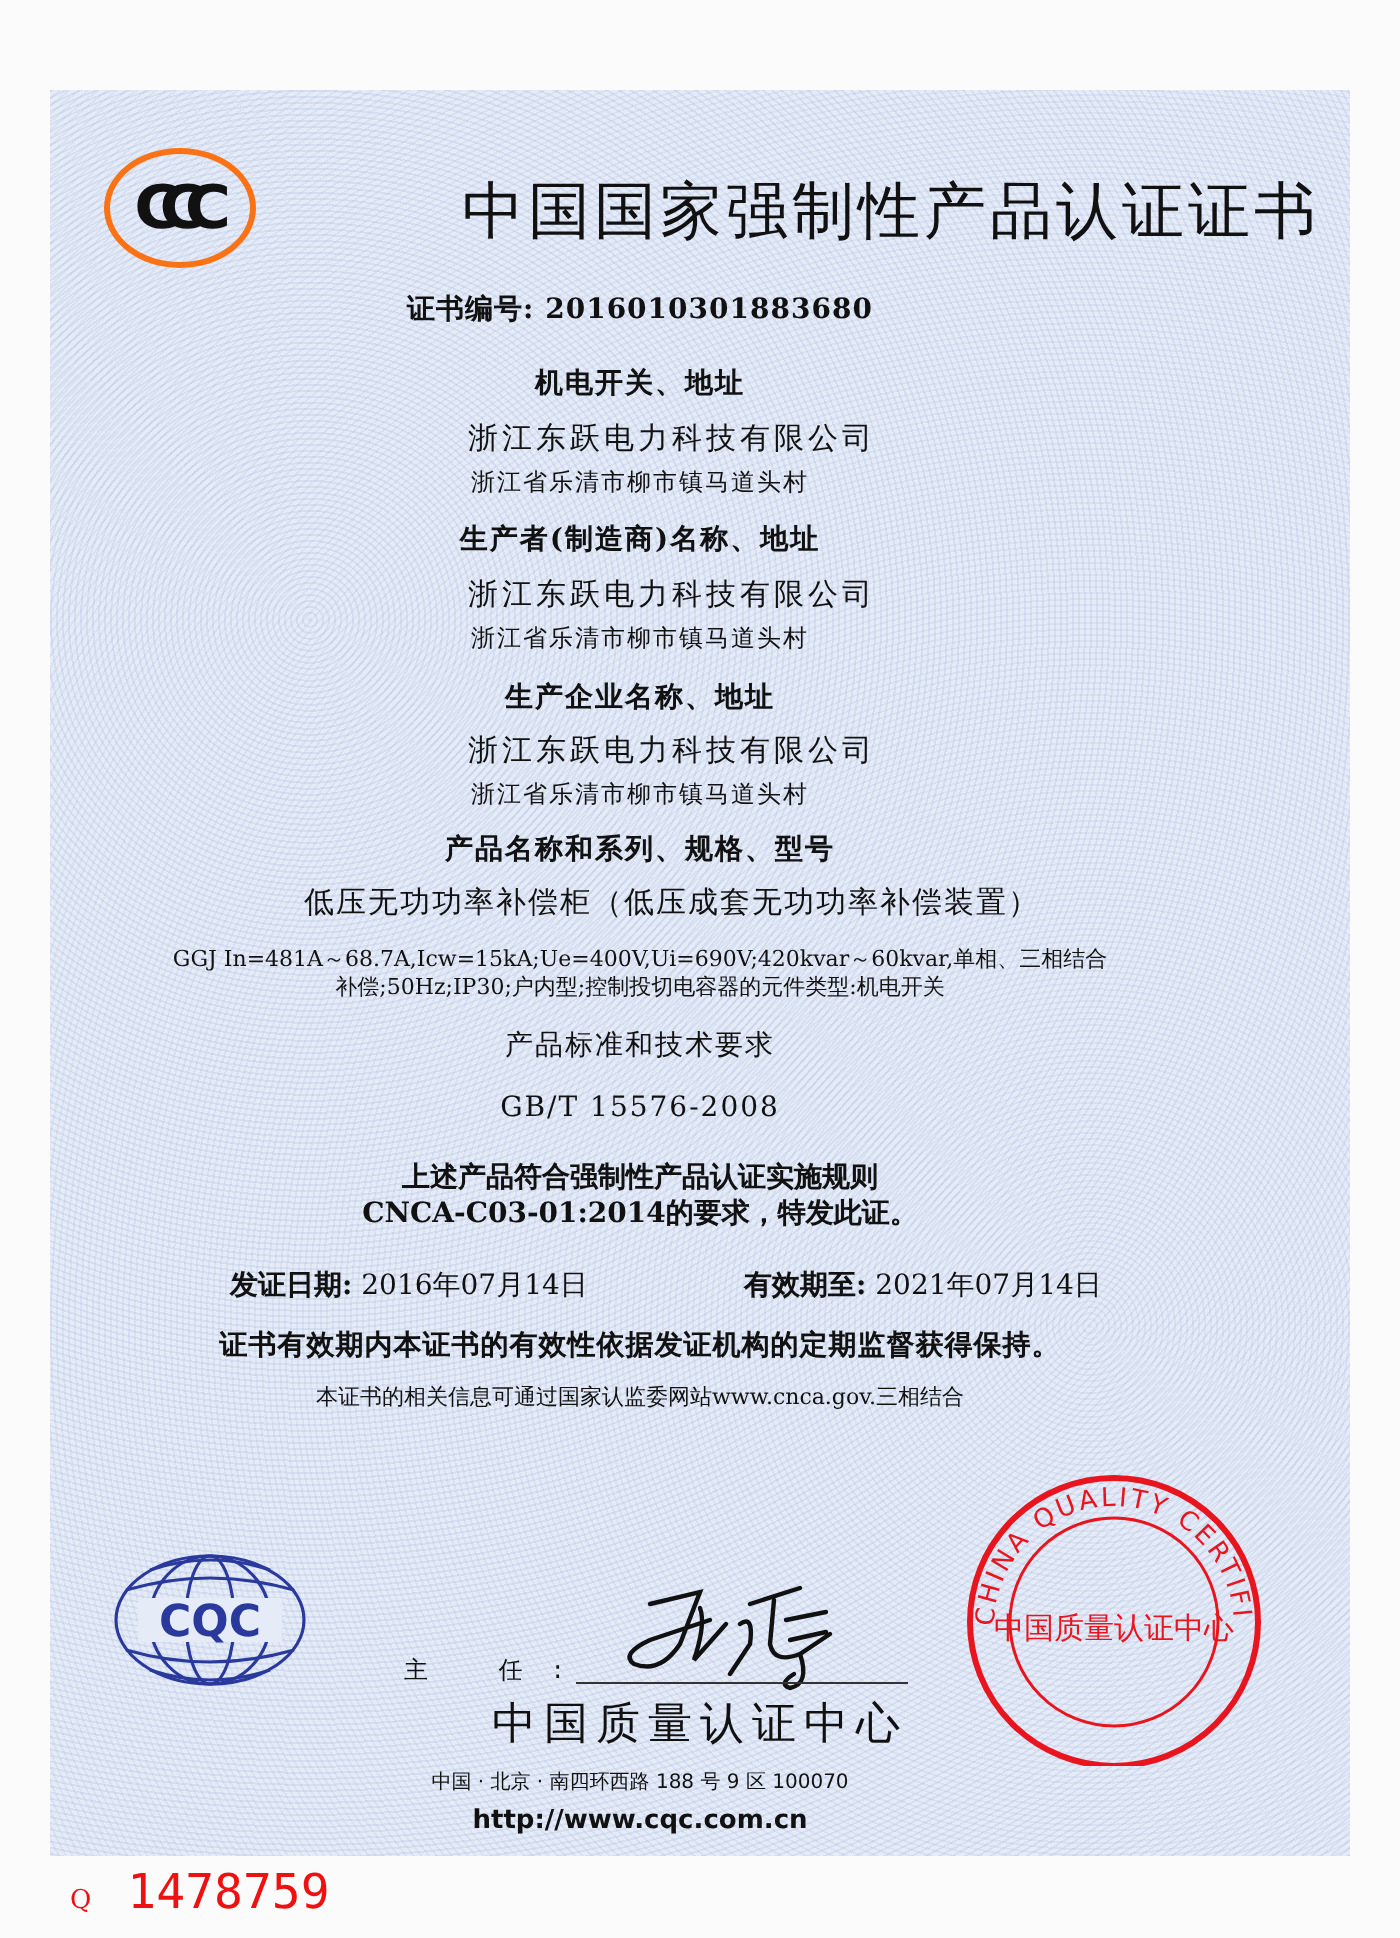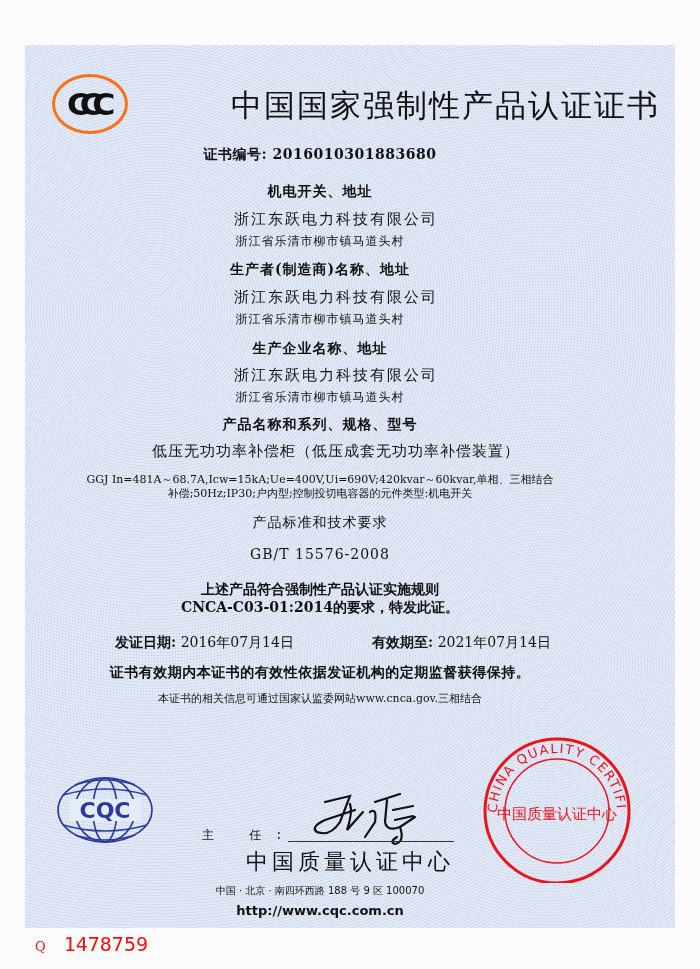--- a/index.html
+++ b/index.html
@@ -59,21 +59,21 @@
       top: 884px; font-family: "DejaVu Sans", sans-serif; font-size: 10px;
     }
     .org-url {
       top: 903px; font-family: "DejaVu Sans", sans-serif; font-size: 13px; font-weight: bold;
     }
     .seal { left: 477px; top: 733px; width: 160px; height: 150px; }
     .serial {
       left: 35px; top: 932px; color: #e11; font-family: "DejaVu Sans Mono", monospace;
     }
     .serial .q { font-size: 13px; margin-right: 18px; font-family: "DejaVu Serif", serif; }
-    .serial .num { font-size: 20px; letter-spacing: 0px; margin-top: 48px; }
+    .serial .num { font-size: 24px; letter-spacing: 0px; margin-top: 48px; }
   </style>
 </head>
 <body>
 
 <div class="sheet"></div>
 
 <div class="abs ccc-logo">
   <span>CCC</span>
 </div>
 

